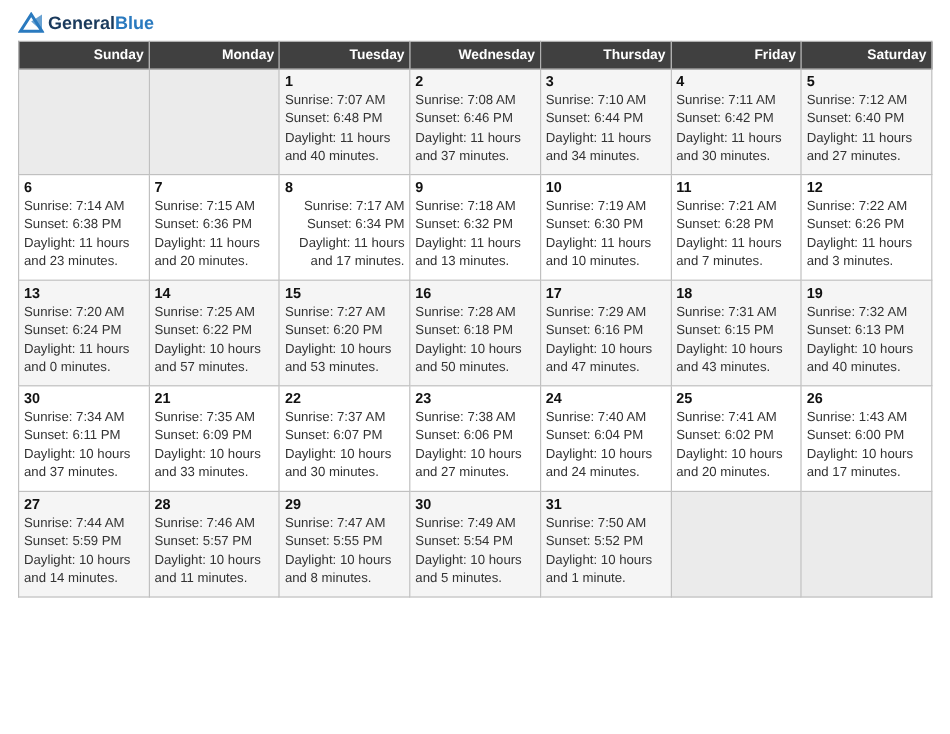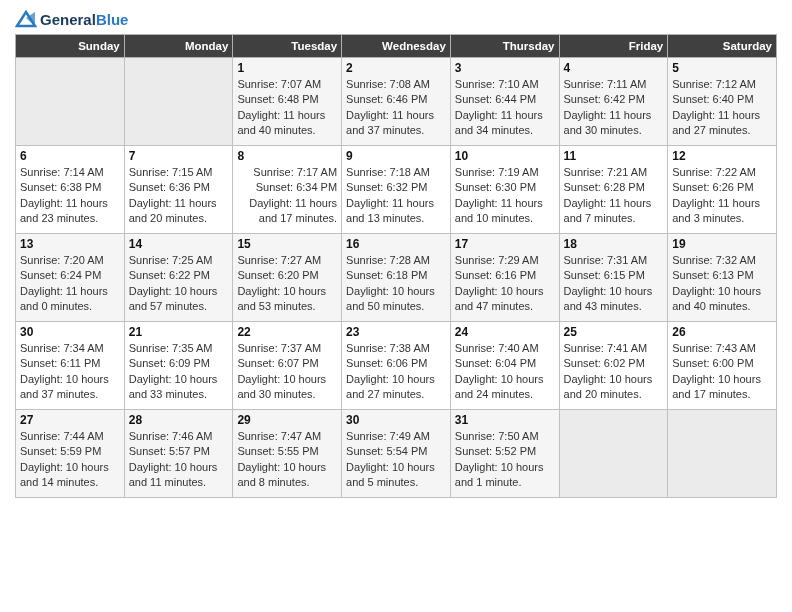--- a/index.html
+++ b/index.html
@@ -276,21 +276,21 @@
 Daylight: 10 hours and 24 minutes.</div>
           </td>
           <td>
             <span class="day-num">25</span>
             <div class="day-info" style="white-space: pre-line;">Sunrise: 7:41 AM
 Sunset: 6:02 PM
 Daylight: 10 hours and 20 minutes.</div>
           </td>
           <td>
             <span class="day-num">26</span>
-            <div class="day-info" style="white-space: pre-line;">Sunrise: 7:43 AM
+            <div class="day-info" style="white-space: pre-line;">Sunrise: 1:43 AM
 Sunset: 6:00 PM
 Daylight: 10 hours and 17 minutes.</div>
           </td>
         </tr>
         <tr class="row-shaded">
           <td>
             <span class="day-num">27</span>
             <div class="day-info" style="white-space: pre-line;">Sunrise: 7:44 AM
 Sunset: 5:59 PM
 Daylight: 10 hours and 14 minutes.</div>

